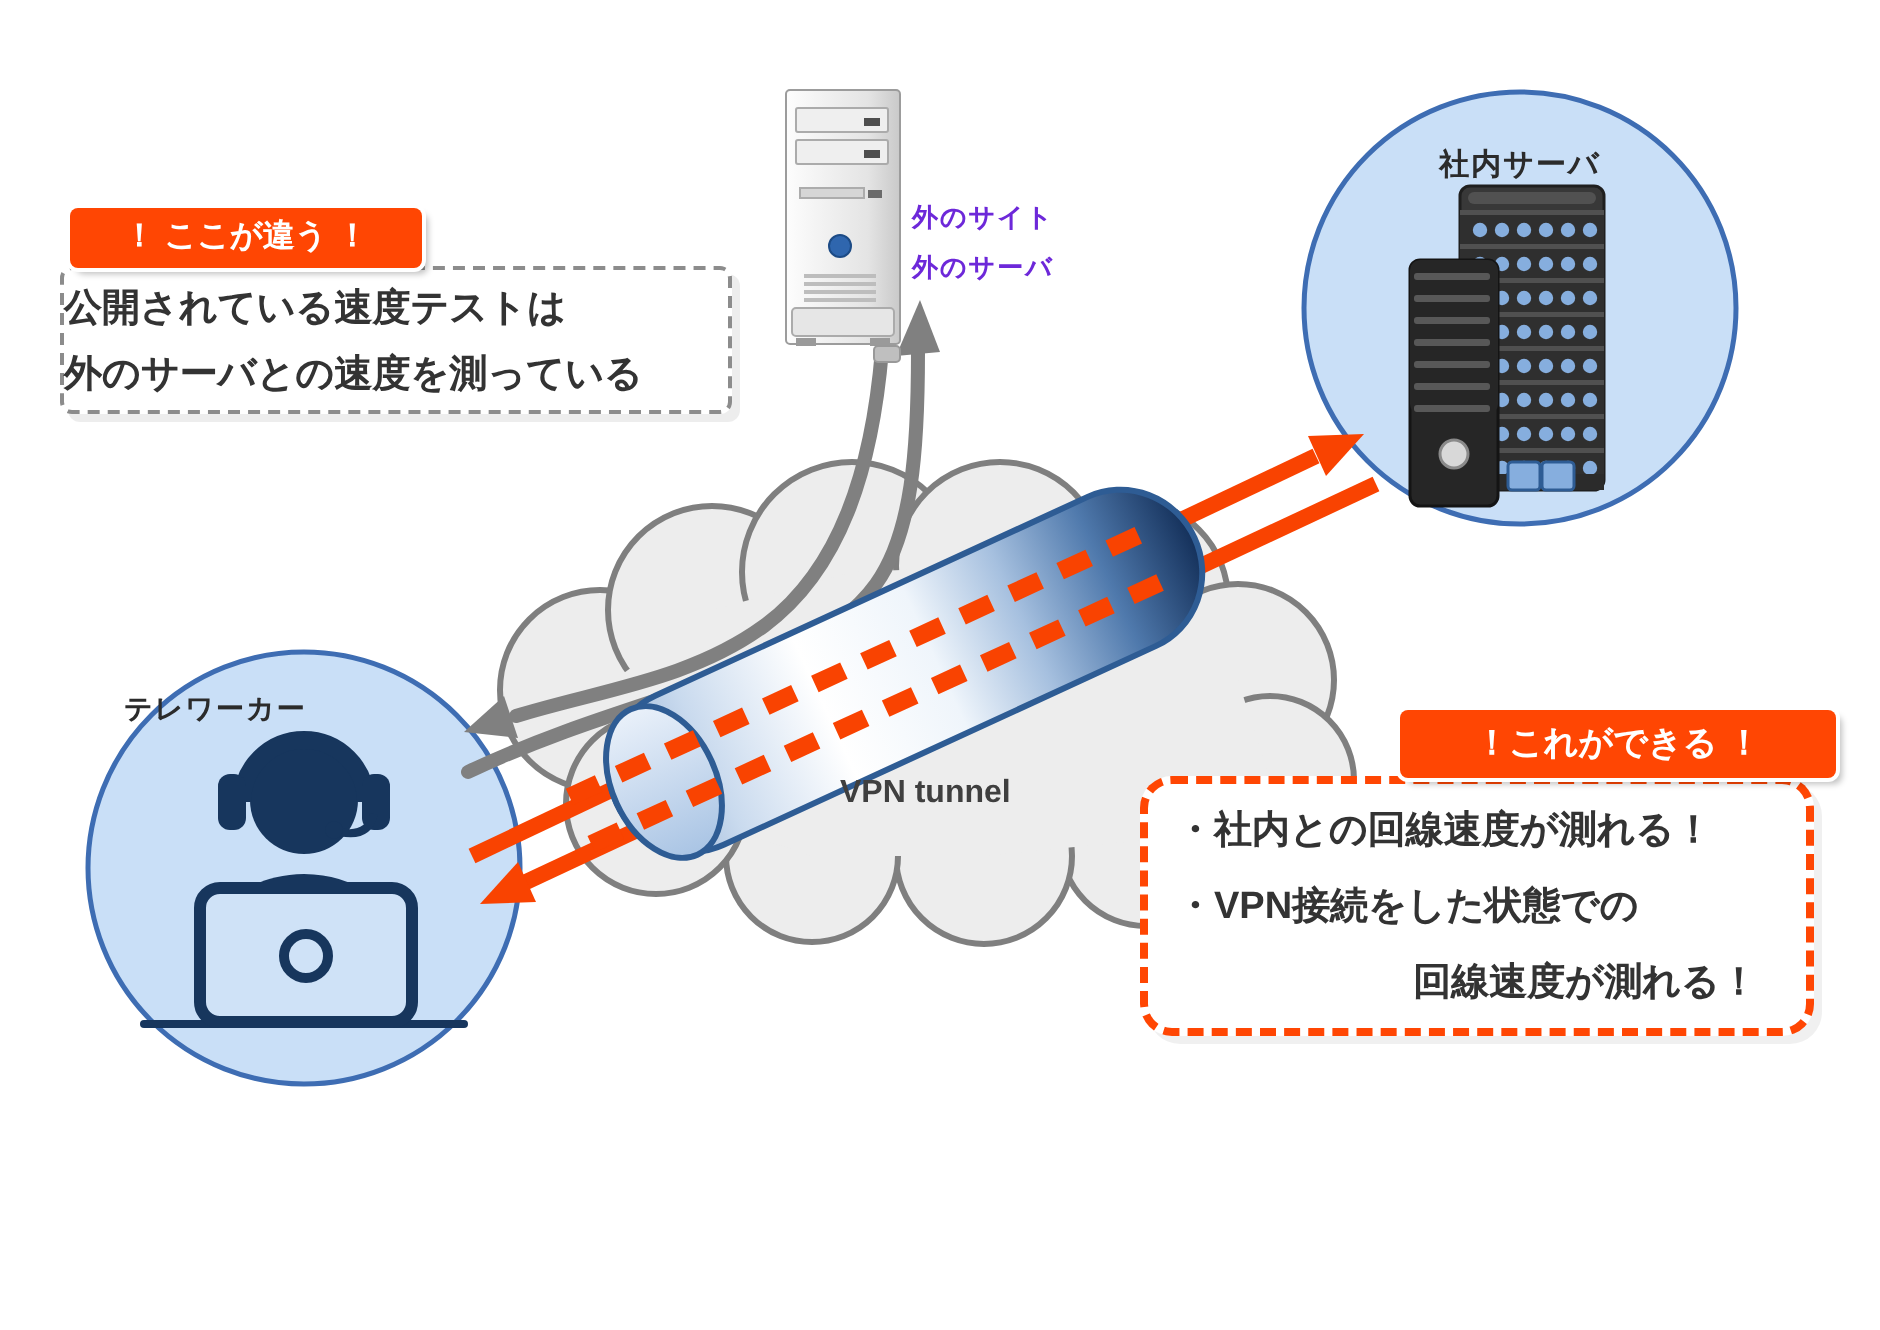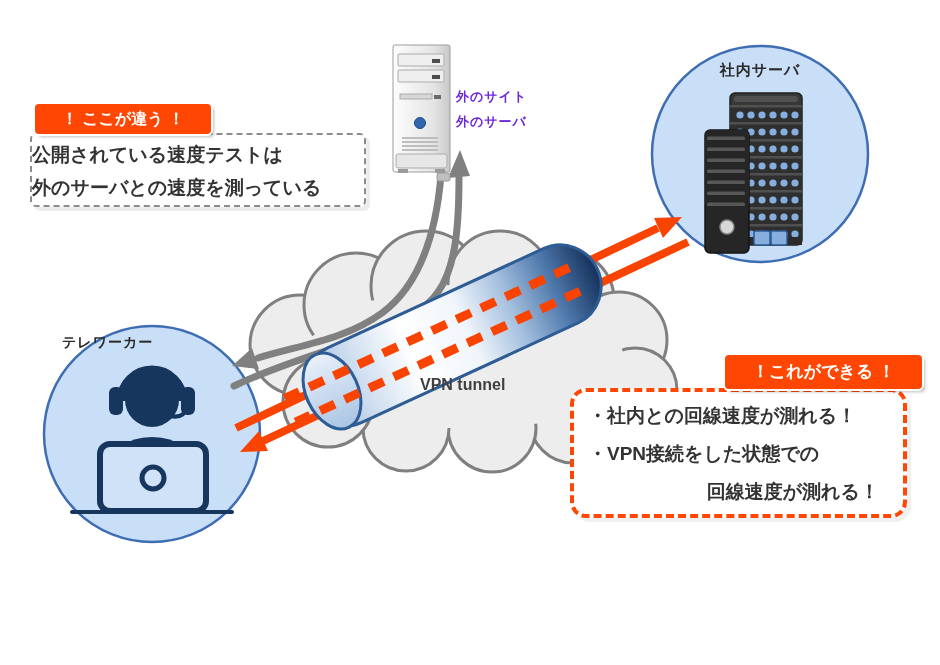--- a/index.html
+++ b/index.html
@@ -18,21 +18,21 @@
   .gray-head   { fill:var(--gray-arrow,#808080); }
   .orange-line { stroke:var(--arrow-orange,#F94301); stroke-width:8; }
   .orange-head { fill:var(--arrow-orange,#F94301); }
   .dash-line   { stroke:var(--arrow-orange,#F94301); stroke-width:9; stroke-dasharray:16 11; fill:none; }
   .tunnel-body { fill:url(#tunnelGrad); stroke:var(--tunnel-border,#2E5C94); stroke-width:3; }
   .tunnel-cap  { fill:url(#capGrad);   stroke:var(--tunnel-border,#2E5C94); stroke-width:3; }
   .navy        { fill:var(--navy,#17365D); }
   .navy-stroke { stroke:var(--navy,#17365D); fill:none; }
 
   
-  .overlay { position:absolute; }
+  .overlay { position:absolute;margin-top:12px; }
   .label-teleworker {
     left:62px; top:334px; width:180px; text-align:left;
     font-size:14px; font-weight:bold; color:#2B2B2B; letter-spacing:1px;
   }
   .label-company {
     left:670px; top:61px; width:180px; text-align:center;
     font-size:15px; font-weight:bold; color:#2B2B2B; letter-spacing:1px;
   }
   .label-external {
     left:456px; top:84px; width:110px;
@@ -43,21 +43,21 @@
     font-size:16px; font-weight:bold; color:#3F3F3F;
   }
 
   .badge {
     position:absolute; background:var(--accent-orange,#FF4603); color:#ffffff;
     font-weight:bold; text-align:center; border-radius:4px;
     box-shadow:0 0 0 2px #ffffff, 3px 3px 3px rgba(0,0,0,0.25);
     z-index:3;
   }
   .badge-left  { left:35px;  top:104px; width:176px; height:30px; line-height:30px; font-size:16px; }
-  .badge-right { left:725px; top:355px; width:197px; height:34px; line-height:34px; font-size:17px; }
+  .badge-right { left:700px; top:355px; width:218px; height:34px; line-height:34px; font-size:17px; }
 
   .callout-box {
     position:absolute; background:#ffffff; z-index:2; box-sizing:border-box;
     color:#333333; font-weight:bold;
   }
   .box-left {
     left:30px; top:133px; width:336px; height:74px;
     border:2px dashed #8C8C8C; border-radius:6px;
     box-shadow:4px 4px 0 rgba(0,0,0,0.07);
     text-align:left; font-size:19px; line-height:33px; padding-top:3px;

